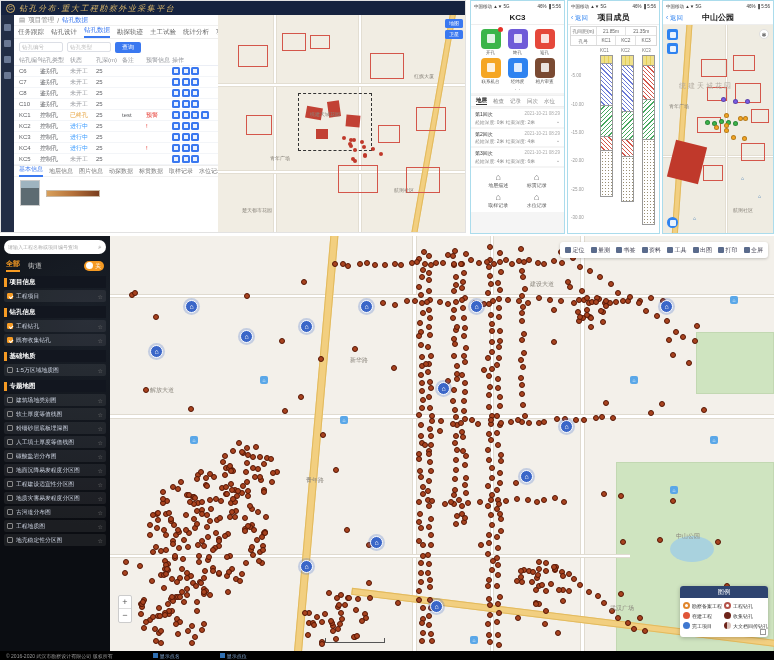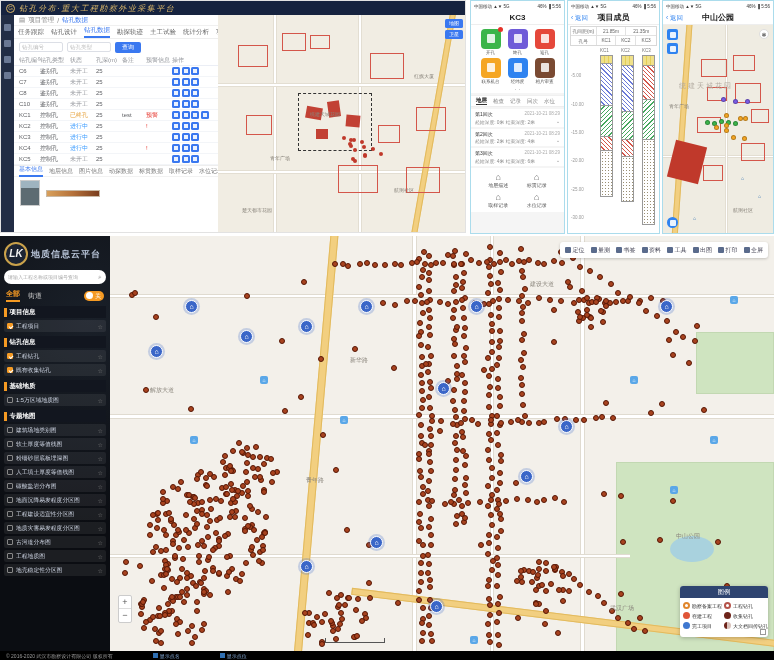--- a/index.html
+++ b/index.html
@@ -577,24 +577,20 @@
         <div class="gear" style="right: 4px; top: 4px;">✱</div>
         <div class="bluepoi" style="left: 78px; top: 150px;">⌂</div>
         <div class="bluepoi" style="left: 95px; top: 168px;">⌂</div>
         <div class="bluepoi" style="left: 30px; top: 190px;">⌂</div>
         <div class="m3btn" style="left: 4px; top: 192px; border-radius: 50%;"></div>
       </div>
   </section>
 
   <section class="abs" id="gis">
     <div class="abs" id="gis-side">
-      <div id="gis-brand">
-        <div id="gis-logo">LK</div>
-        <div id="gis-brandtext">地质信息云平台</div>
-      </div>
       <div id="gis-search">
         <span class="ph">请输入工程名称或项目编号查询</span>
         <span class="mag">⌕</span>
       </div>
       <div id="gis-filter">
           <div class="gftab active">全部</div>
           <div class="gftab">街道</div>
           <div id="gis-toggle">关</div>
         </div>
       <div id="gis-sections">

